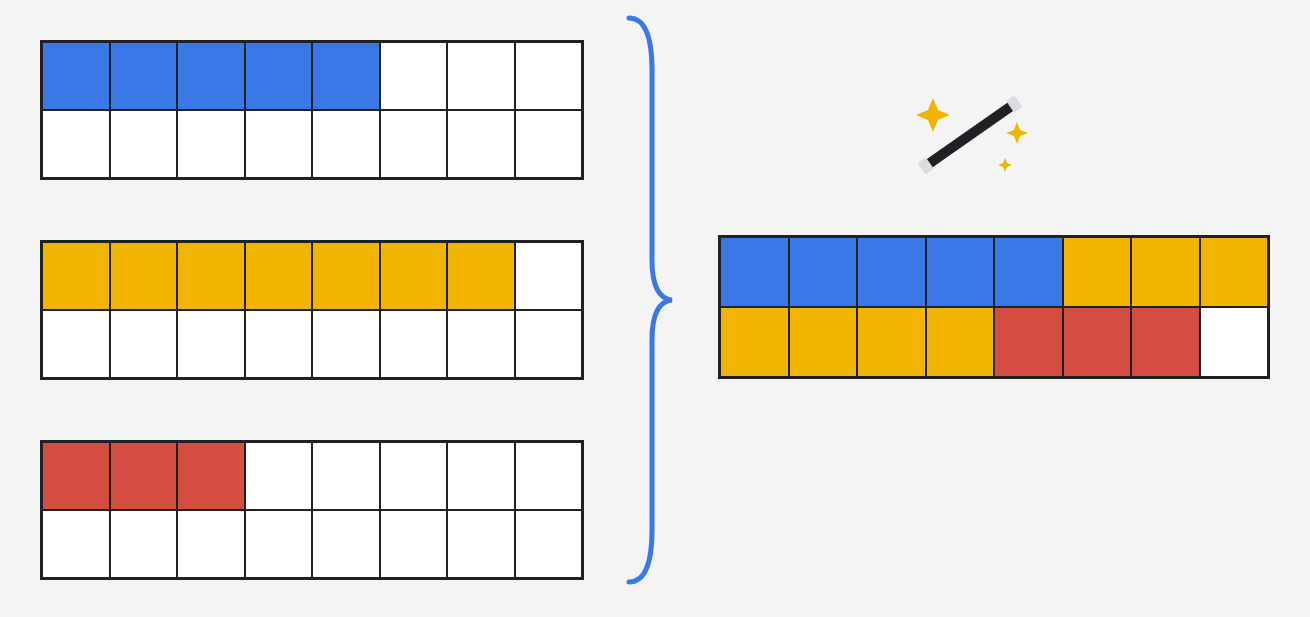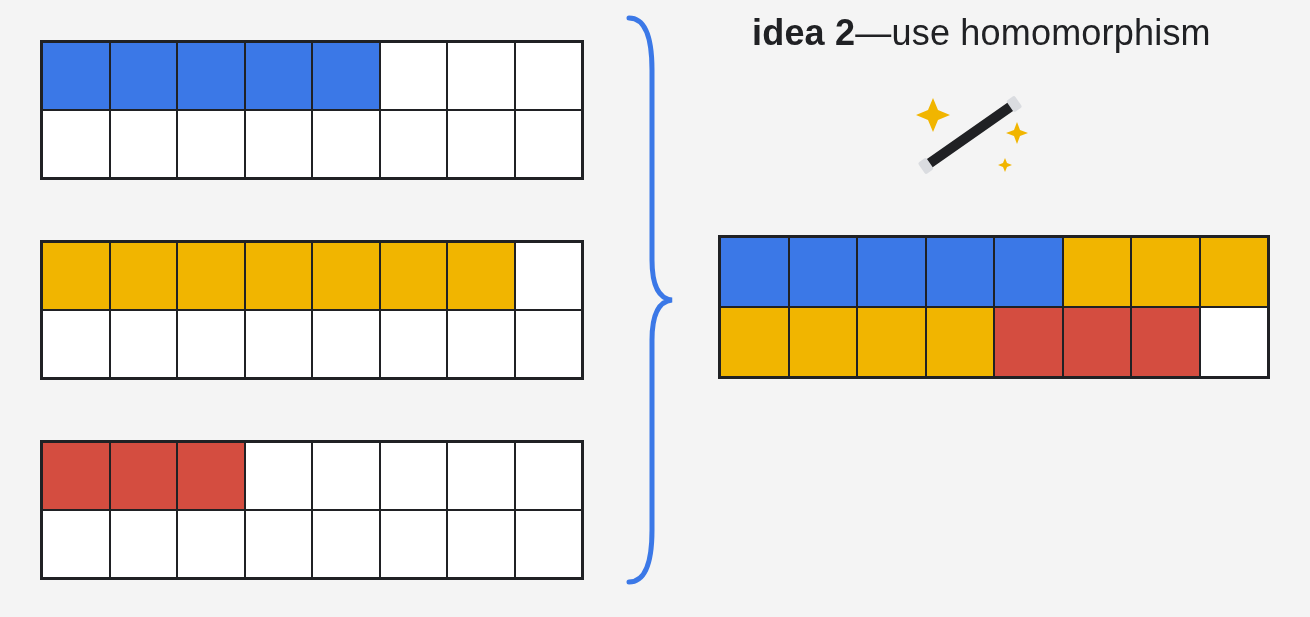--- a/index.html
+++ b/index.html
@@ -132,23 +132,20 @@
   <svg class="brace" viewBox="0 0 60 580" preserveAspectRatio="none" style="left: 614px; top: 10px; width: 60px; height: 580px;">
     <path d="M15 8
              Q38 8 38 60
              L38 250
              Q38 288 58 290
              Q38 292 38 330
              L38 520
              Q38 572 15 572" fill="none" stroke="#3b78e7" stroke-width="5" stroke-linecap="round"></path>
   </svg>
 
-  <div class="title" style="left: 752px; top: 12px;">
-    <span class="bold">idea 2</span><span>—use homomorphism</span>
-  </div>
 
   <svg class="wand" viewBox="0 0 130 110" style="left: 905px; top: 80px; width: 130px; height: 110px;">
 
     <g transform="rotate(-35 65 55)">
       <rect x="10" y="50" width="110" height="10" rx="2" fill="#202124"></rect>
       <rect x="6" y="48" width="10" height="14" rx="2" fill="#dadce0"></rect>
       <rect x="114" y="48" width="10" height="14" rx="2" fill="#dadce0"></rect>
     </g>
 
     <path d="M28 18 L33 30 L45 35 L33 40 L28 52 L23 40 L11 35 L23 30 Z" fill="#f1b500"></path>

